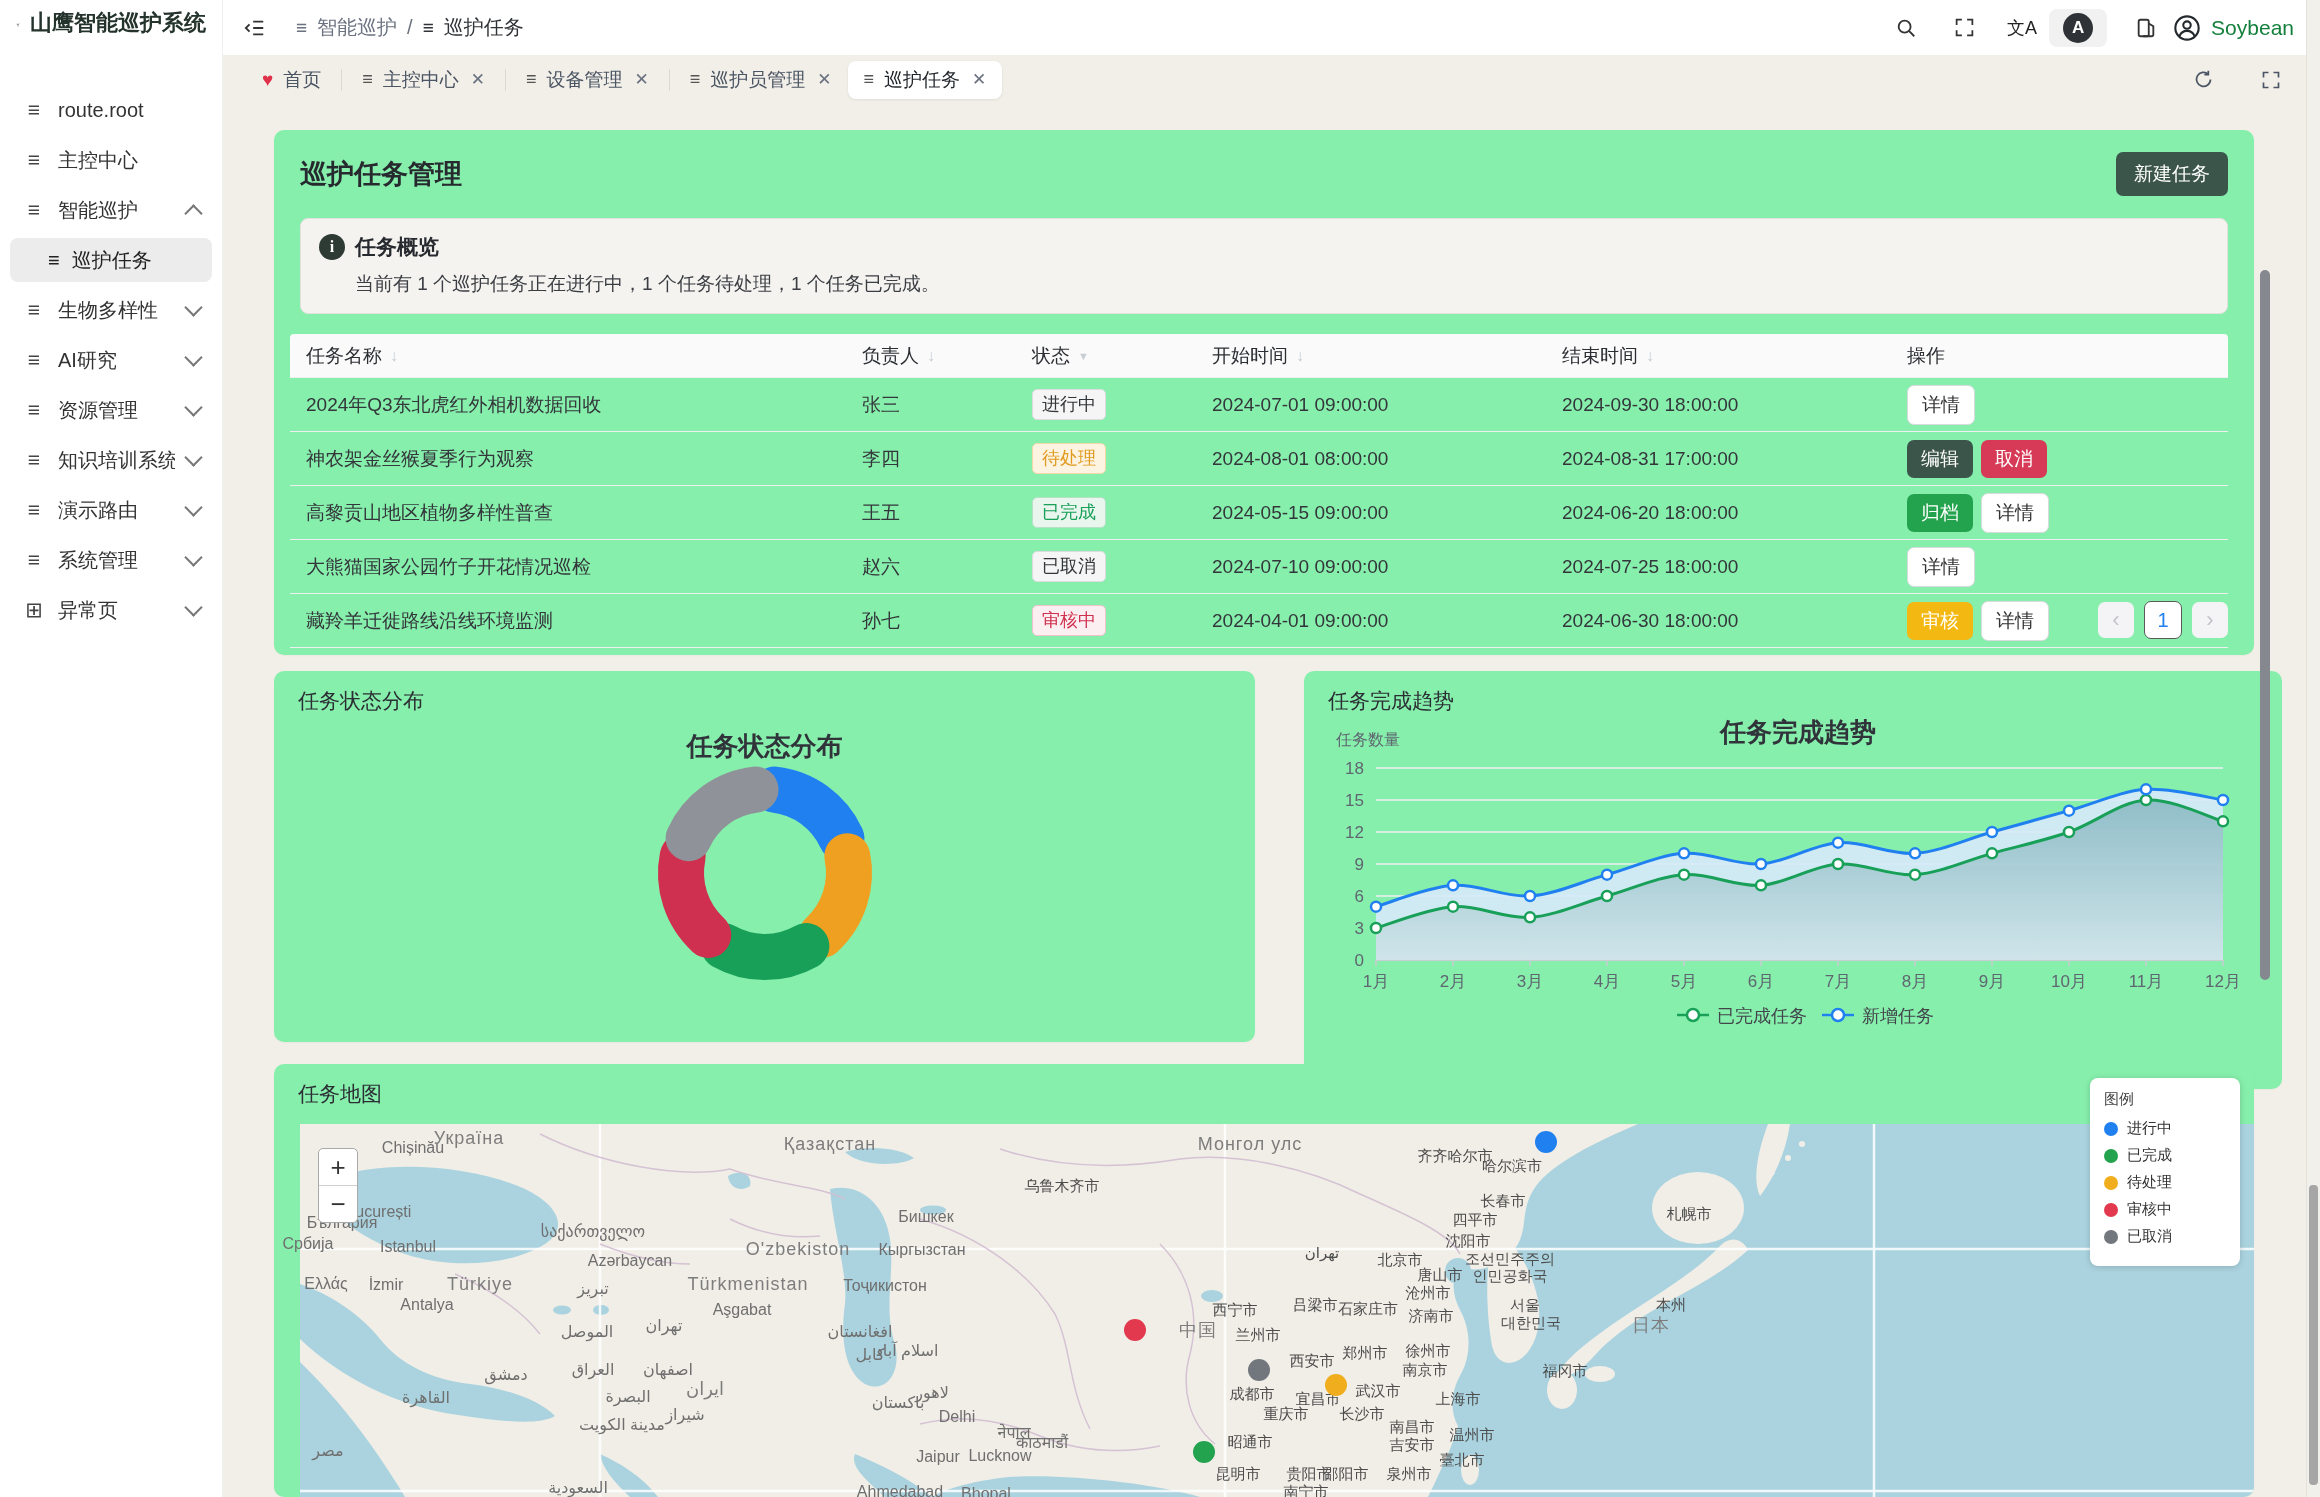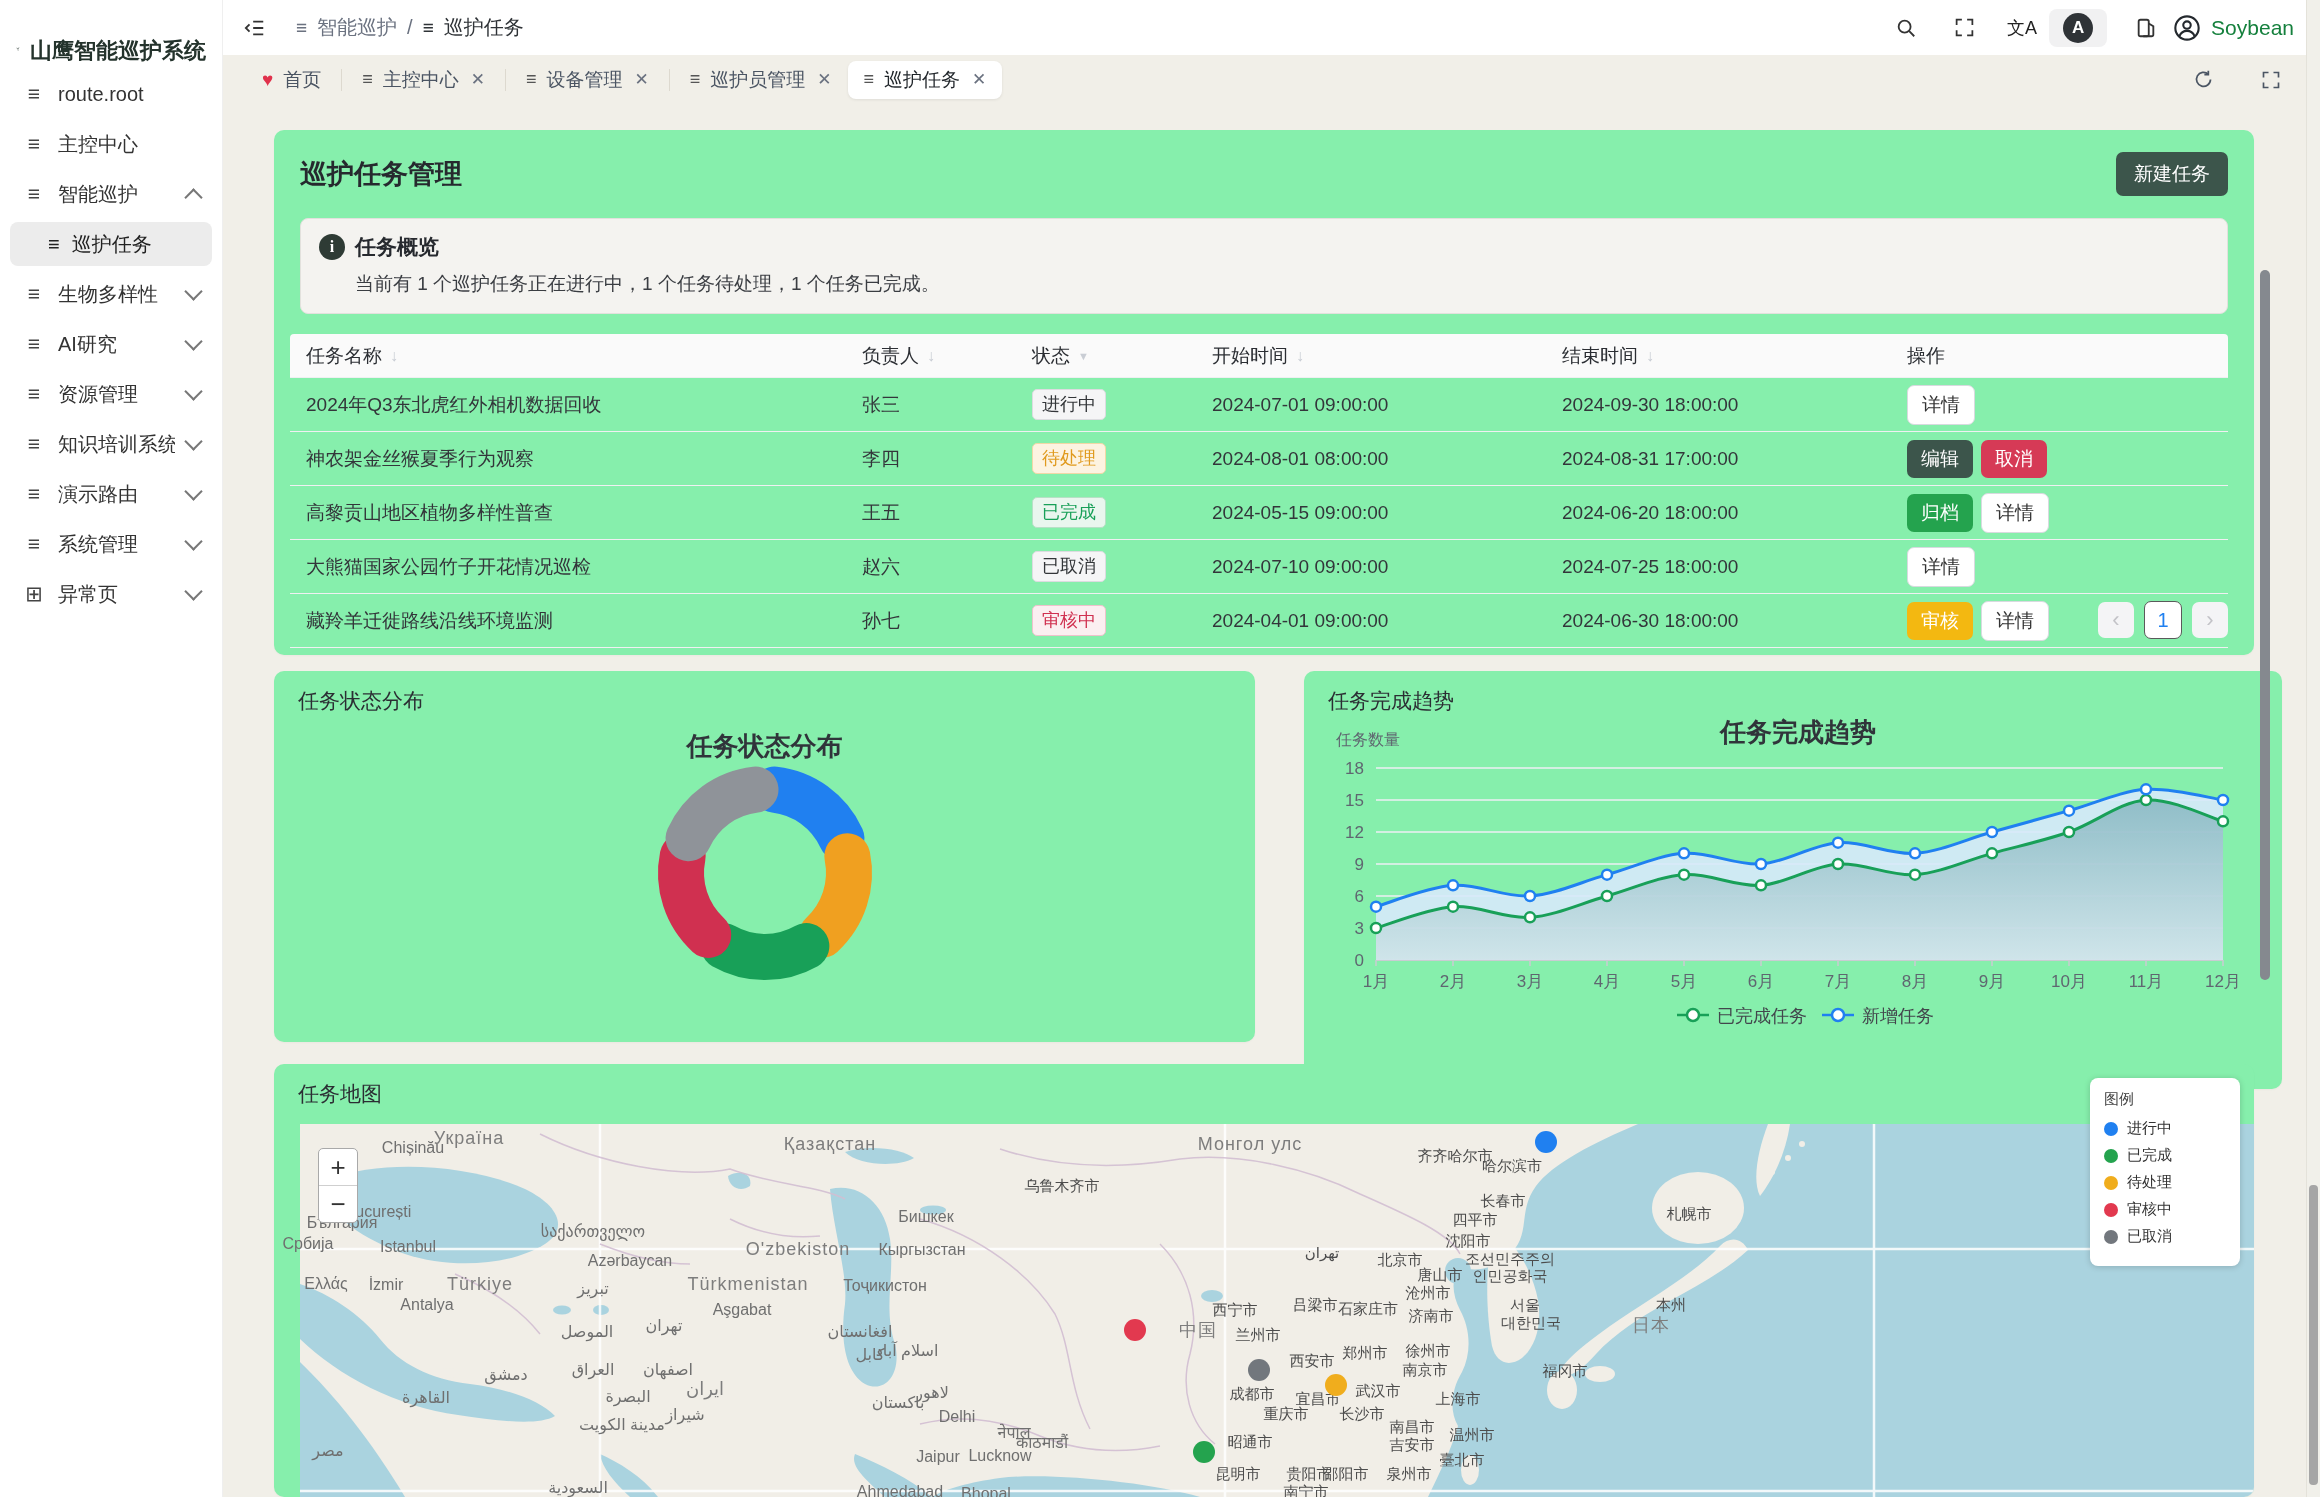--- a/index.html
+++ b/index.html
@@ -1,19 +1,19 @@
 <!DOCTYPE html>
 <html><head>
 <meta charset="utf-8">
 <style>
   html,body{margin:0;padding:0;width:2320px;height:1497px;overflow:hidden;
     font-family:"Liberation Sans","DejaVu Sans",sans-serif;background:#fff;color:#333;}
   
   #sidebar{position:absolute;left:0;top:0;width:222px;height:1497px;background:#fff;border-right:1px solid #efefef;z-index:30;}
-  #logo-row{display:flex;align-items:flex-end;gap:10px;height:66px;padding:0 16px;}
+  #logo-row{display:flex;align-items:flex-start;gap:10px;height:66px;padding:8px 16px;}
   #logo-title{font-size:22px;font-weight:bold;color:#24332c;white-space:nowrap;}
   .side-item{display:flex;align-items:center;gap:12px;height:44px;margin:6px 10px;padding:0 12px;border-radius:8px;font-size:20px;color:#333;cursor:pointer;}
   .side-item .micon{font-size:21px;color:#444;width:24px;text-align:center;}
   .side-item .lbl{flex:1;white-space:nowrap;overflow:hidden;}
   .chev{width:11px;height:11px;border-right:2px solid #777;border-bottom:2px solid #777;transform:rotate(45deg);margin-top:-5px;}
   .chev.up{transform:rotate(-135deg);margin-top:6px;}
   .side-sub{display:flex;align-items:center;gap:12px;height:44px;margin:2px 10px;padding:0 12px 0 38px;border-radius:8px;font-size:20px;color:#222;cursor:pointer;}
   .side-sub.active{background:#ececec;}
   
   #header{position:absolute;left:222px;top:0;width:2098px;height:55px;background:#fff;display:flex;align-items:center;z-index:25;}

